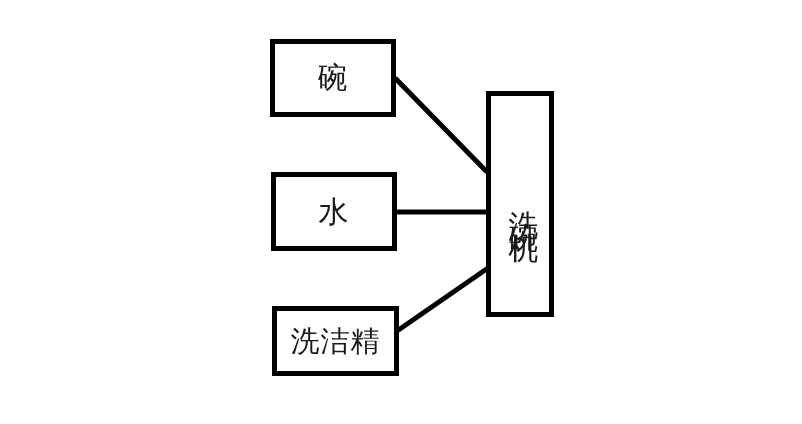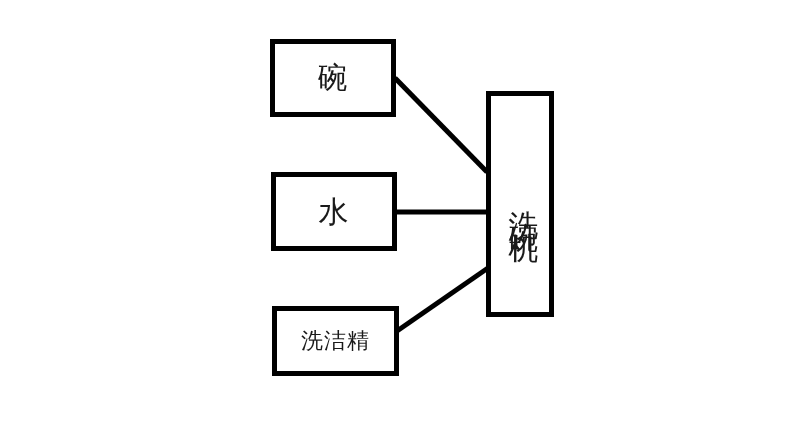--- a/index.html
+++ b/index.html
@@ -54,21 +54,21 @@
     justify-content: center;
   }
   #node-dishwasher .node-label {
     writing-mode: vertical-rl;
     text-orientation: upright;
     font-size: 30px;
     line-height: 1.35;
     letter-spacing: 12px;
     padding-left: 6px;
   }
-  .soap-label { font-size: 22px; font-family: Liberation Serif, serif; }
+  .soap-label { font-size: 29px; font-family: Liberation Serif, serif; }
 </style>
 </head>
 <body>
 
 <div id="canvas">
 
   <svg id="edges" viewBox="0 0 802 424" xmlns="http://www.w3.org/2000/svg">
     <line x1="395" y1="78" x2="487" y2="172" stroke="#000000" stroke-width="5" stroke-linecap="butt"></line>
     <line x1="394" y1="212" x2="488" y2="212" stroke="#000000" stroke-width="5" stroke-linecap="butt"></line>
     <line x1="397" y1="331" x2="488" y2="268" stroke="#000000" stroke-width="5" stroke-linecap="butt"></line>

